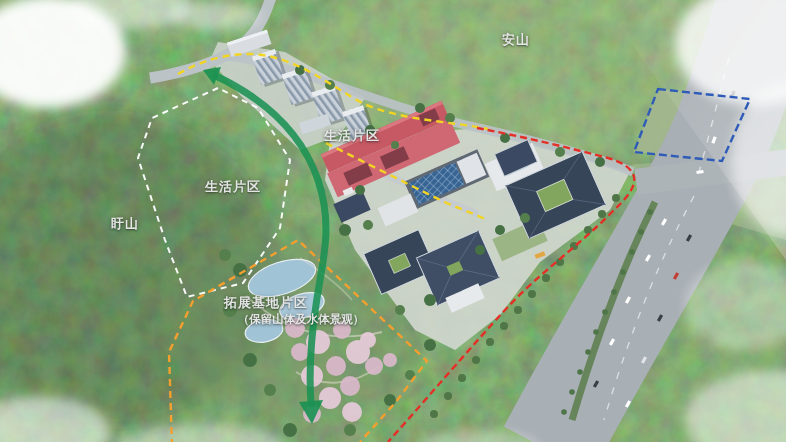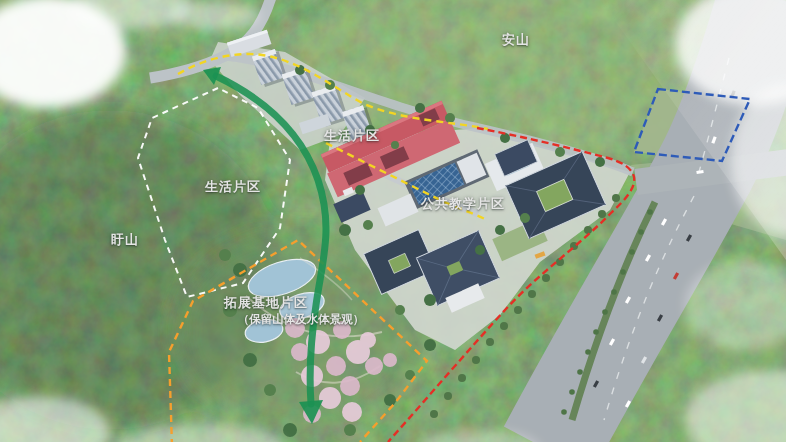--- a/index.html
+++ b/index.html
@@ -285,17 +285,16 @@
     <path d="M 216,76 C 258,96 300,128 318,180 C 334,228 322,262 316,305 C 311,338 309,375 311,404" fill="none" stroke-width="7" opacity="0.88" stroke-linecap="round" stroke="#0f8c4a"></path>
     <polygon points="203,70 221,67 214,85" opacity="0.92" fill="#0f8c4a"></polygon>
     <polygon points="312,424 323,400 299,402" opacity="0.92" fill="#0f8c4a"></polygon>
   </g>
   <rect width="786" height="442" fill="#ffffff" opacity="0.05"></rect>
 </svg>
 
 <div class="lbl" style="left:516px;top:40px">安山</div>
 <div class="lbl" style="left:352px;top:136px">生活片区</div>
 <div class="lbl" style="left:233px;top:187px">生活片区</div>
-<div class="lbl" style="left:125px;top:240px">盱山</div>
-<div class="lbl" style="left:463px;top:204px">公共教学片区</div>
+<div class="lbl" style="left:125px;top:224px">盱山</div>
 <div class="lbl" style="left:266px;top:303px">拓展基地片区</div>
 <div class="lbl small" style="left:301px;top:319px">（保留山体及水体景观）</div>
 </div>
 
 </body></html>

